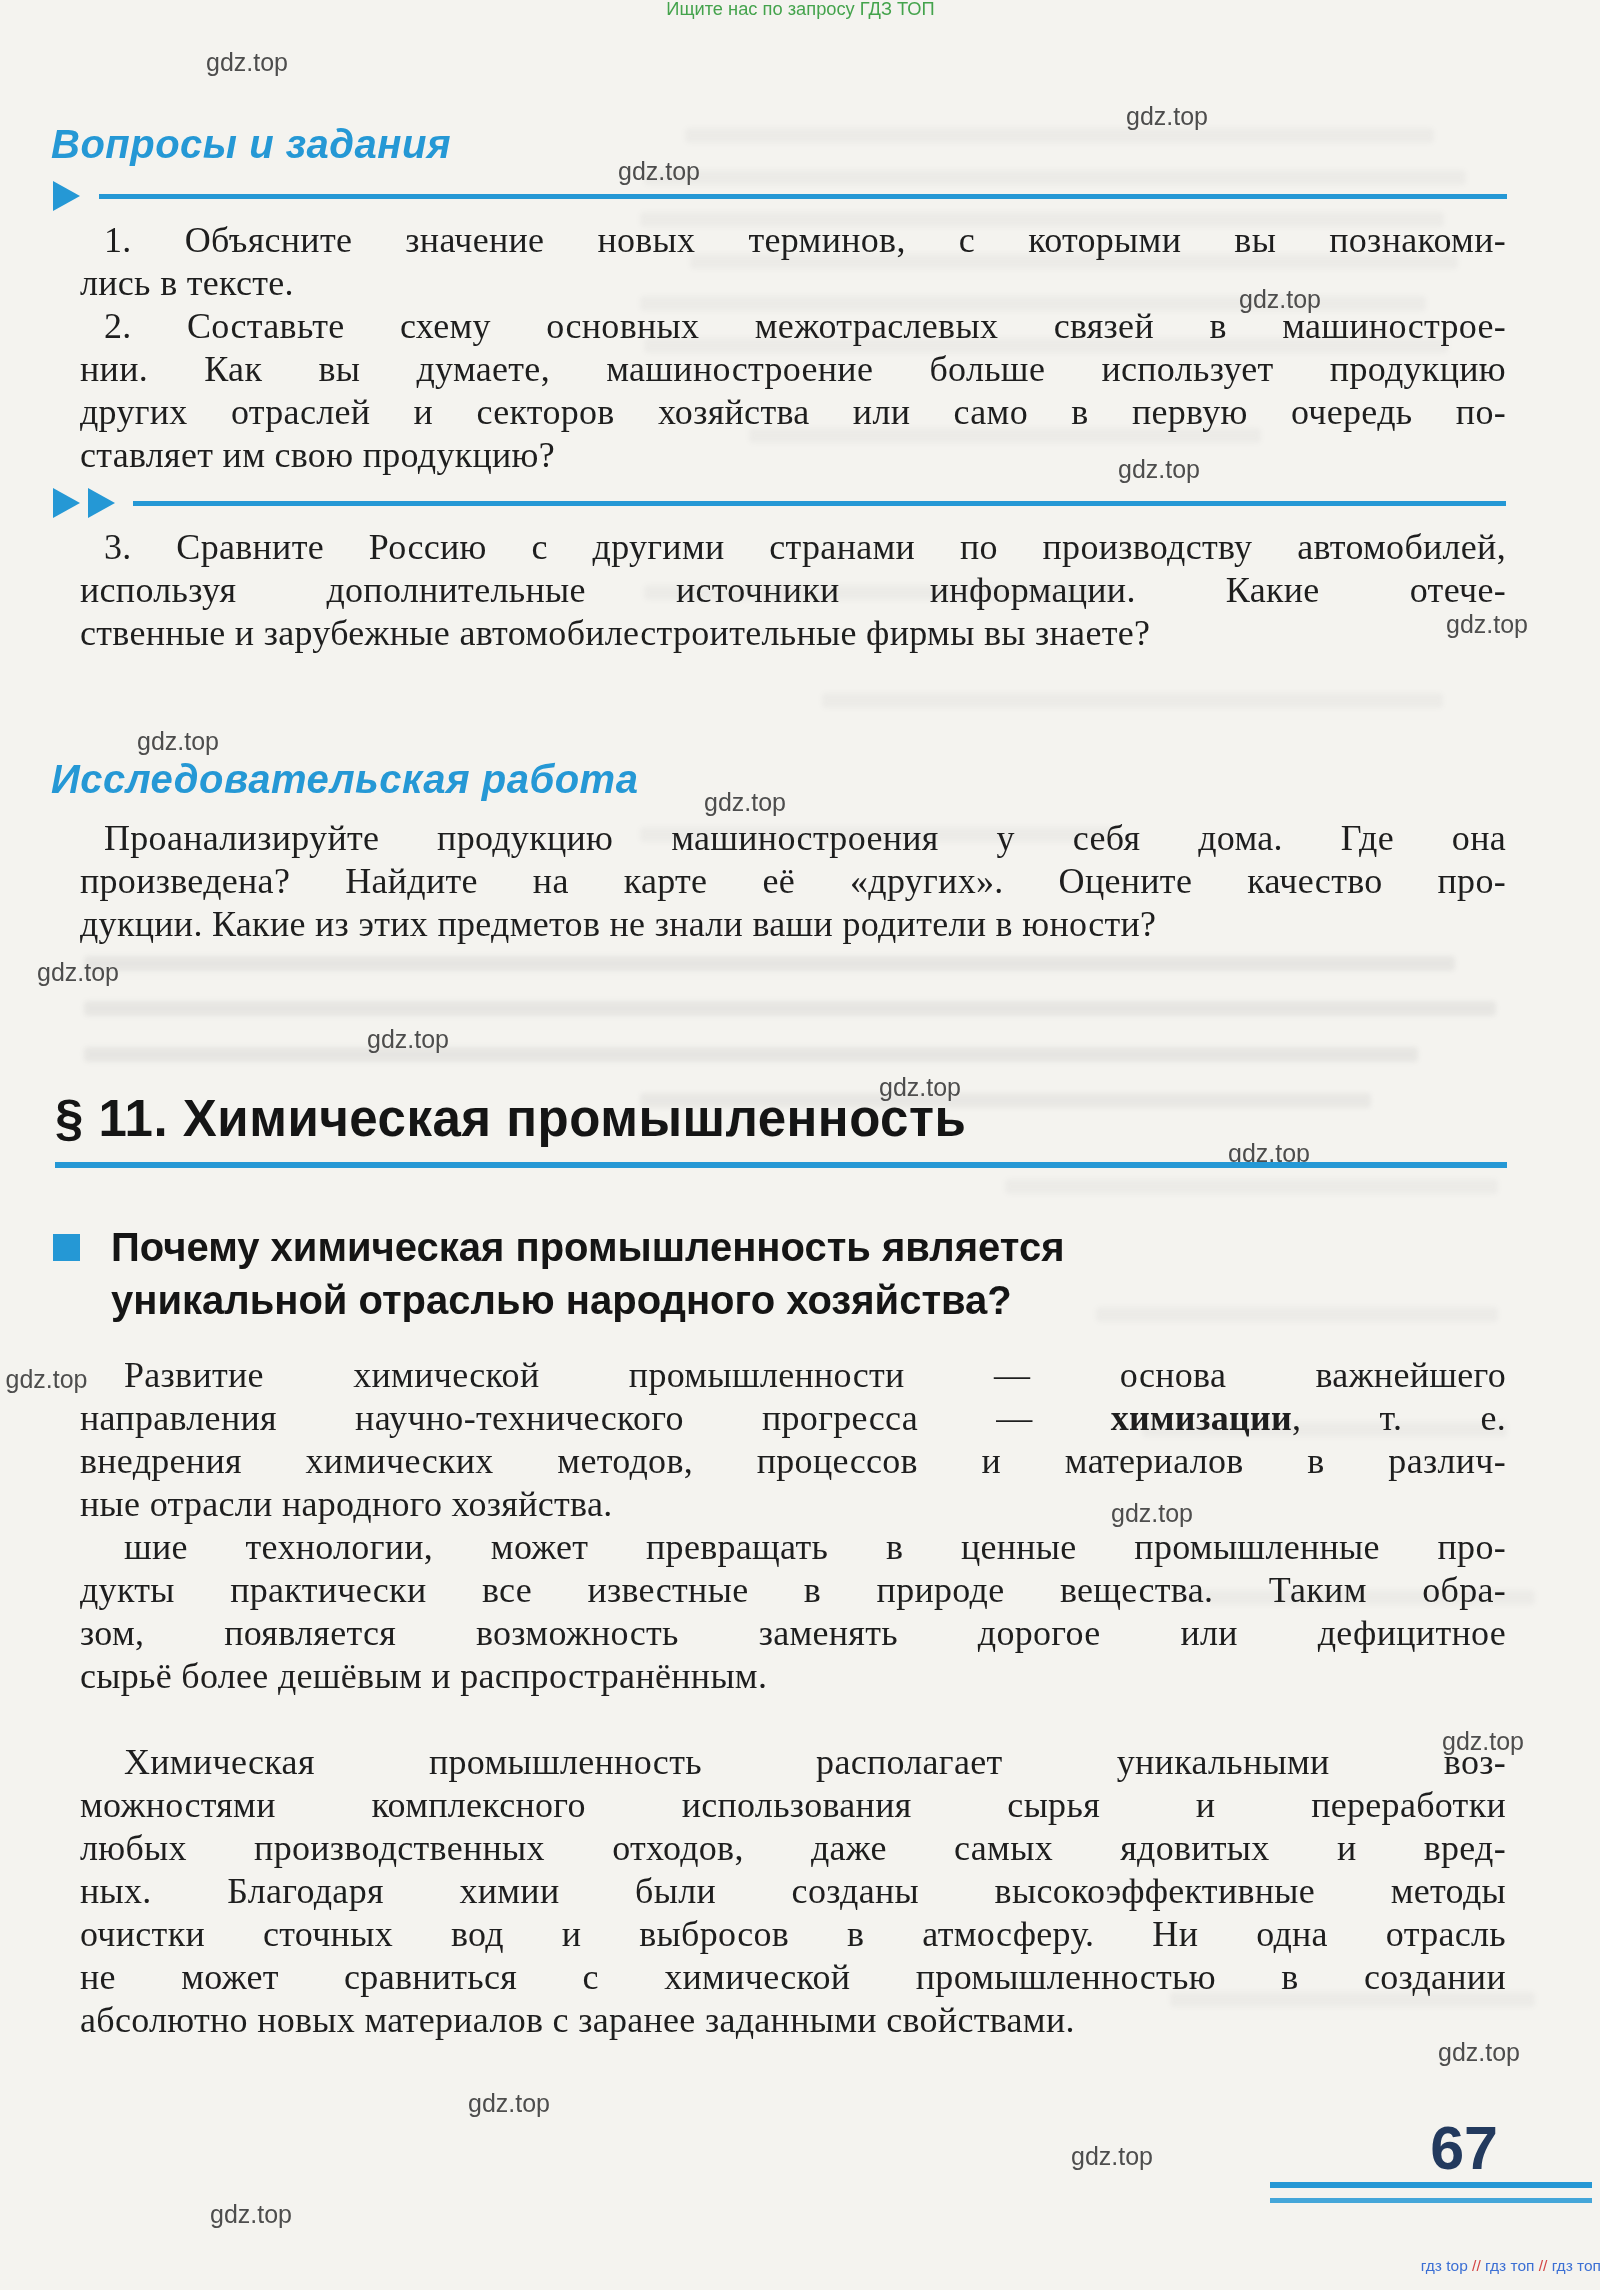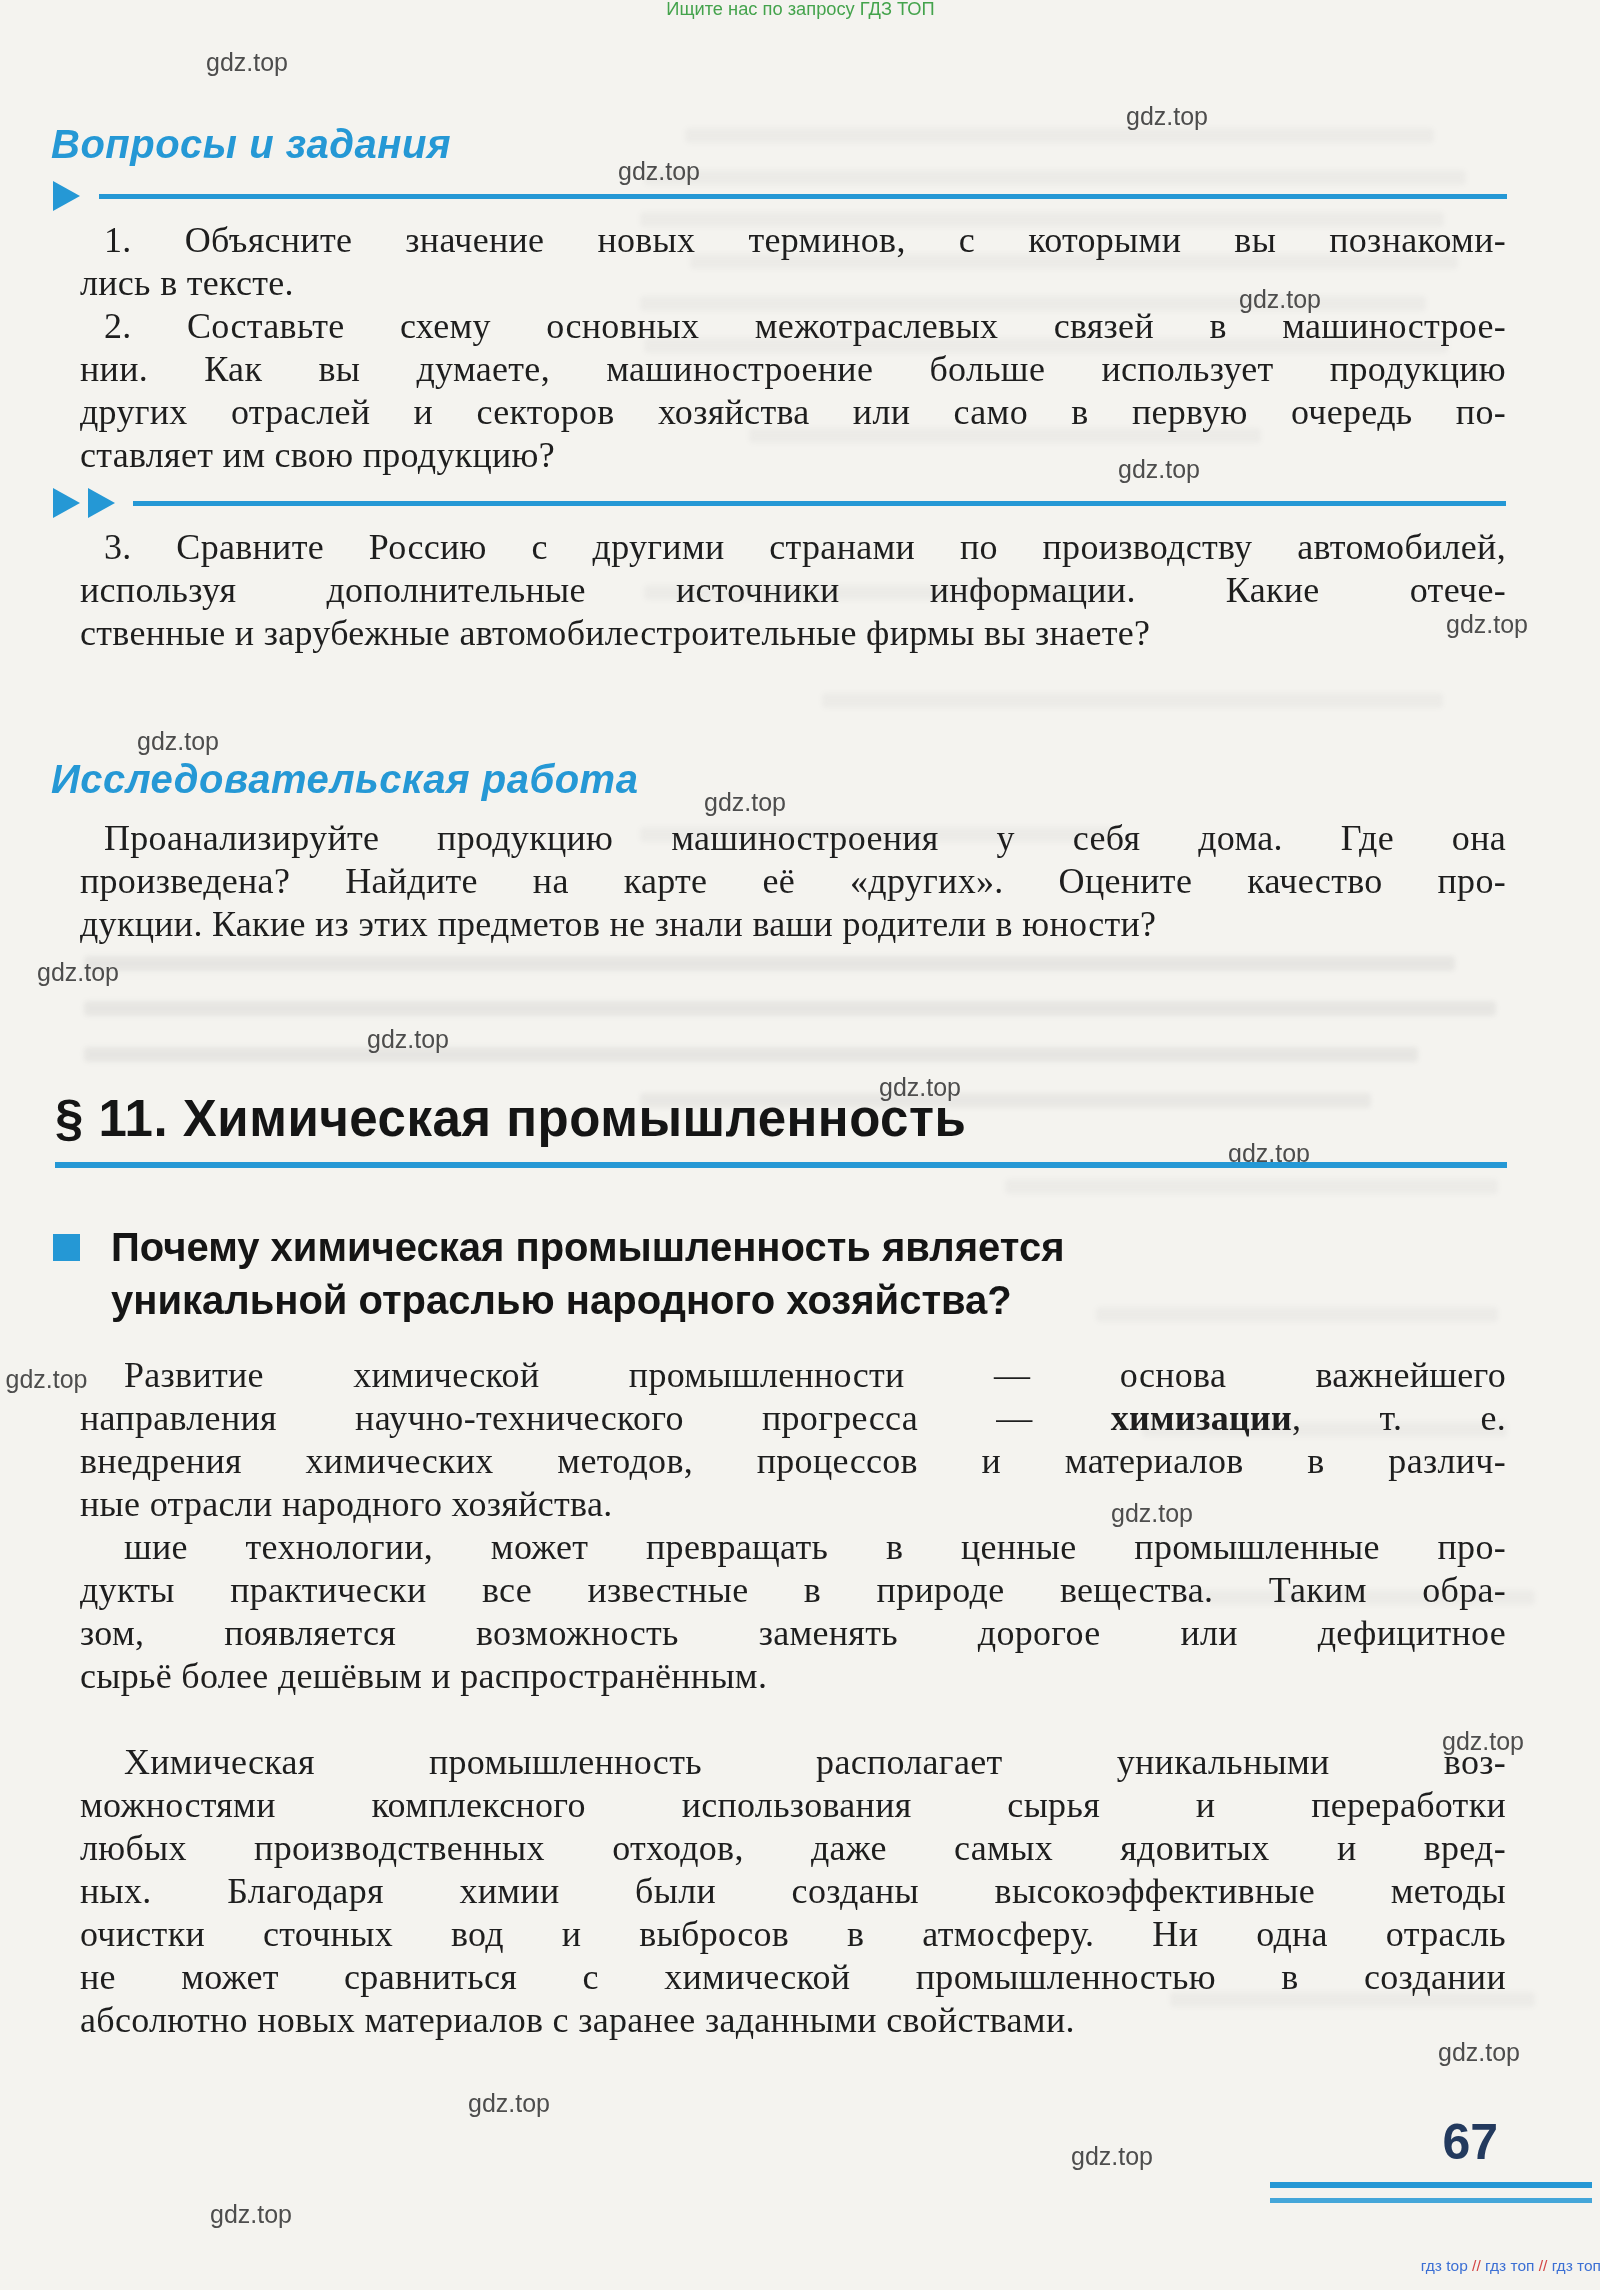--- a/index.html
+++ b/index.html
@@ -60,21 +60,21 @@
   .subheading {
     position:absolute; left:111px; width:1398px;
     font-family:"Liberation Sans", sans-serif;
     font-weight:bold; font-size:40px; line-height:53px; color:#151515;
   }
   .subheading .line { text-align:left; }
 
   .pagenum {
     position:absolute; left:1334px; width:164px; text-align:right;
     font-family:"Liberation Sans", sans-serif;
-    font-weight:bold; font-size:50px; color:#233a5e;
+    font-weight:bold; font-size:61px; color:#233a5e;
   }
 
   .footer-line {
     position:absolute; left:0; width:100%; text-align:right;
     font-family:"Liberation Sans", sans-serif; font-size:15.5px;
   }
   .footer-line .blue { color:#3b6fd4; }
   .footer-line .red  { color:#d44444; }
 </style>
 </head>

